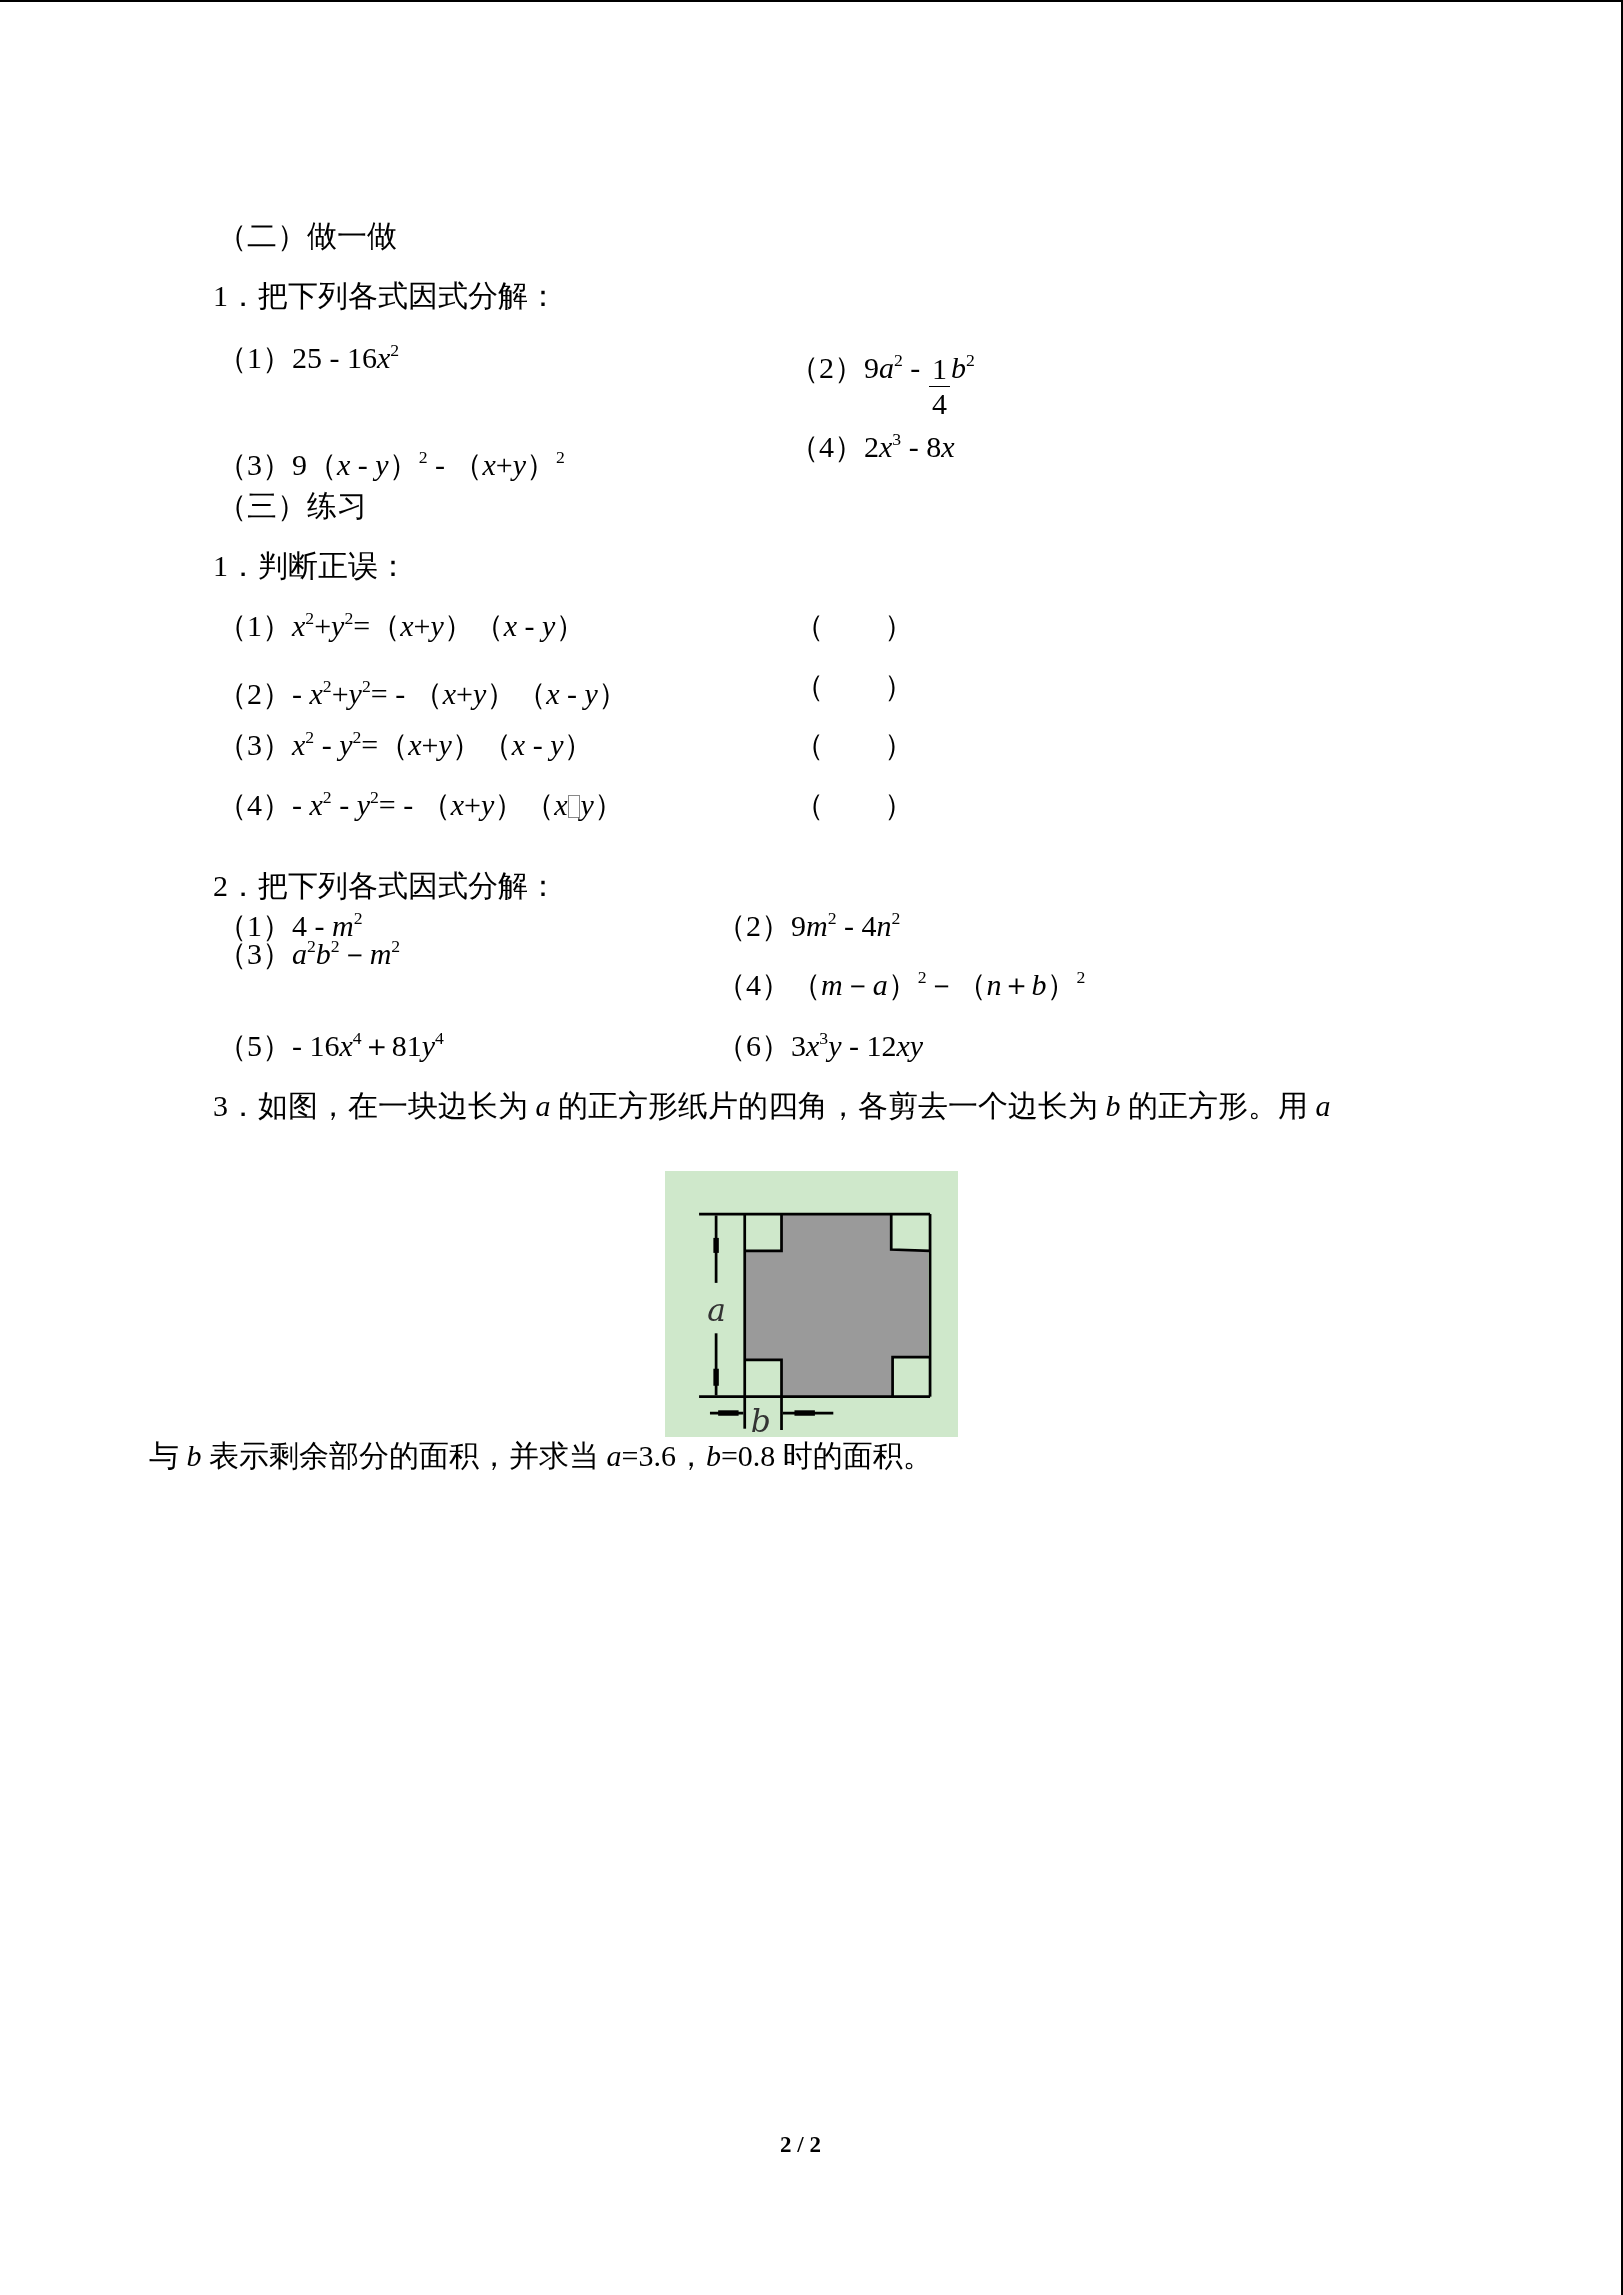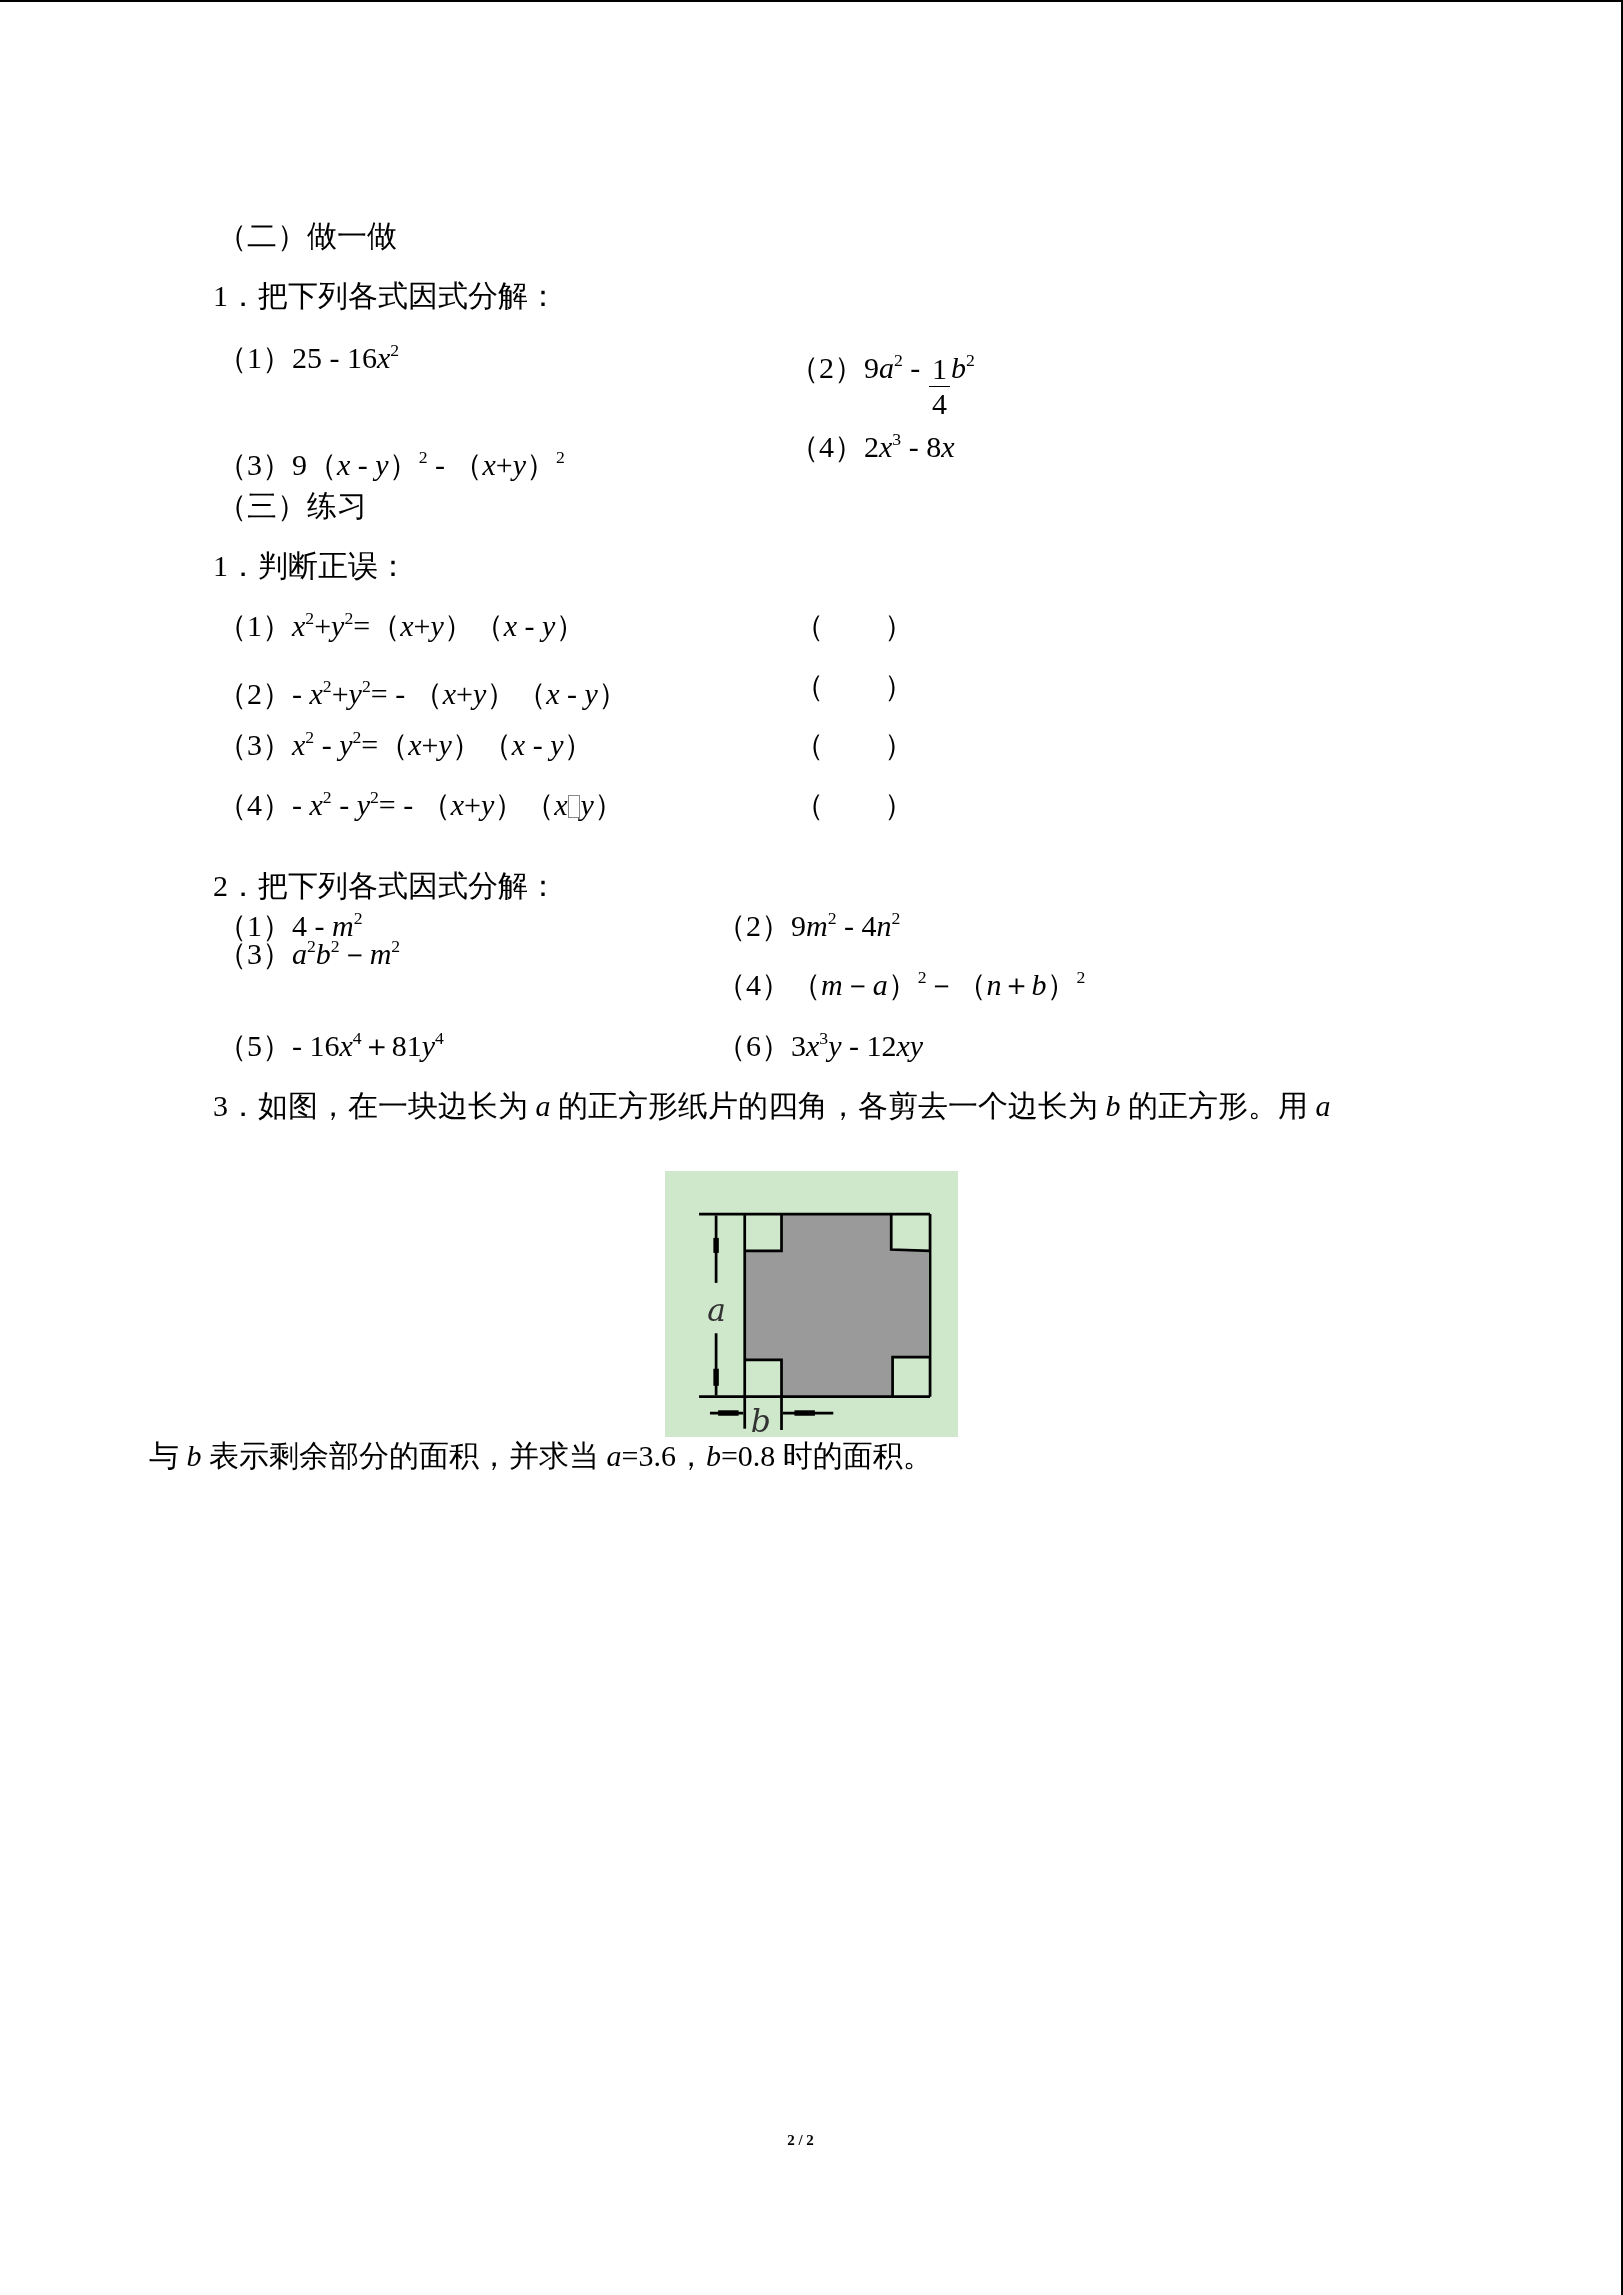--- a/index.html
+++ b/index.html
@@ -21,21 +21,21 @@
   }
   .frac .num { display: block; border-bottom: 1.4px solid #000; padding: 0 2.7px; }
   .frac .den { display: block; }
   .paren-box { position: absolute; font-size: 30px; line-height: 41px; }
   .figure {
     position: absolute; left: 665px; top: 1171px; width: 293px; height: 266px;
     background: #cfe8cb;
   }
   .pagenum {
     position: absolute; left: 0; width: 1601px; top: 2132px; text-align: center;
-    font-weight: bold; font-size: 15px;
+    font-weight: bold; font-size: 23px;
   }
 </style>
 </head>
 <body>
 
 <div class="topbar"></div>
 <div class="rightbar"></div>
 
 <div class="line" style="left:217px; top:215px;">（二）做一做</div>
 <div class="line" style="left:213px; top:275px;">1．把下列各式因式分解：</div>

